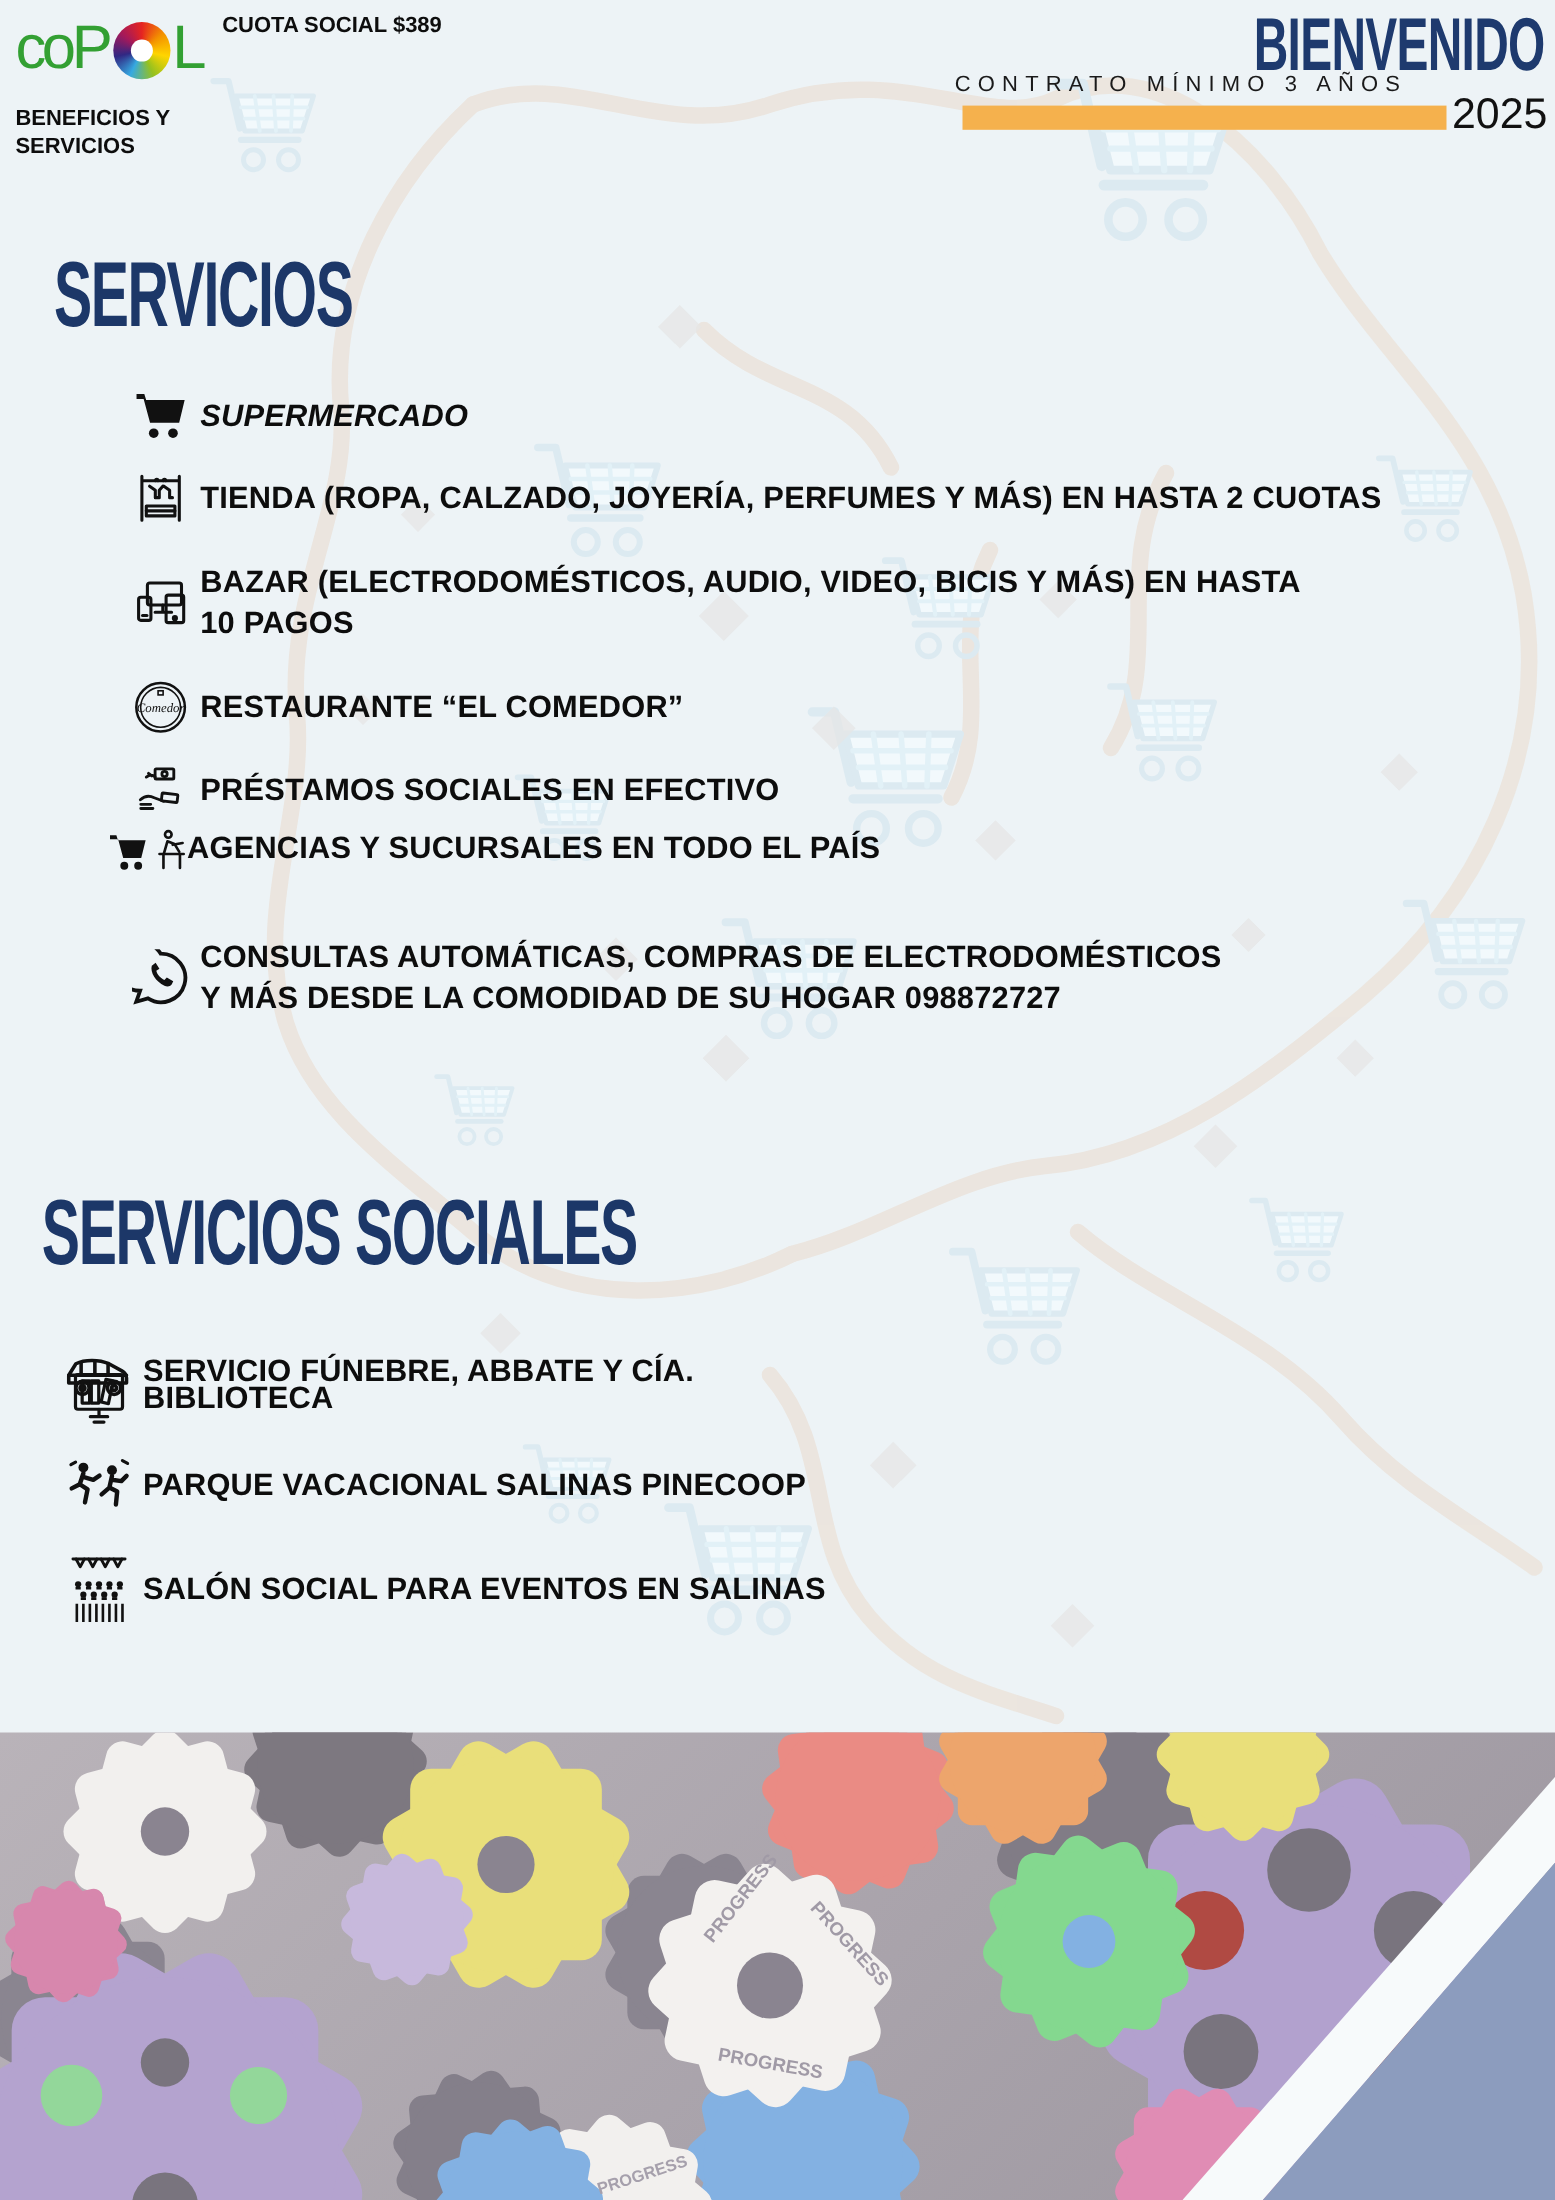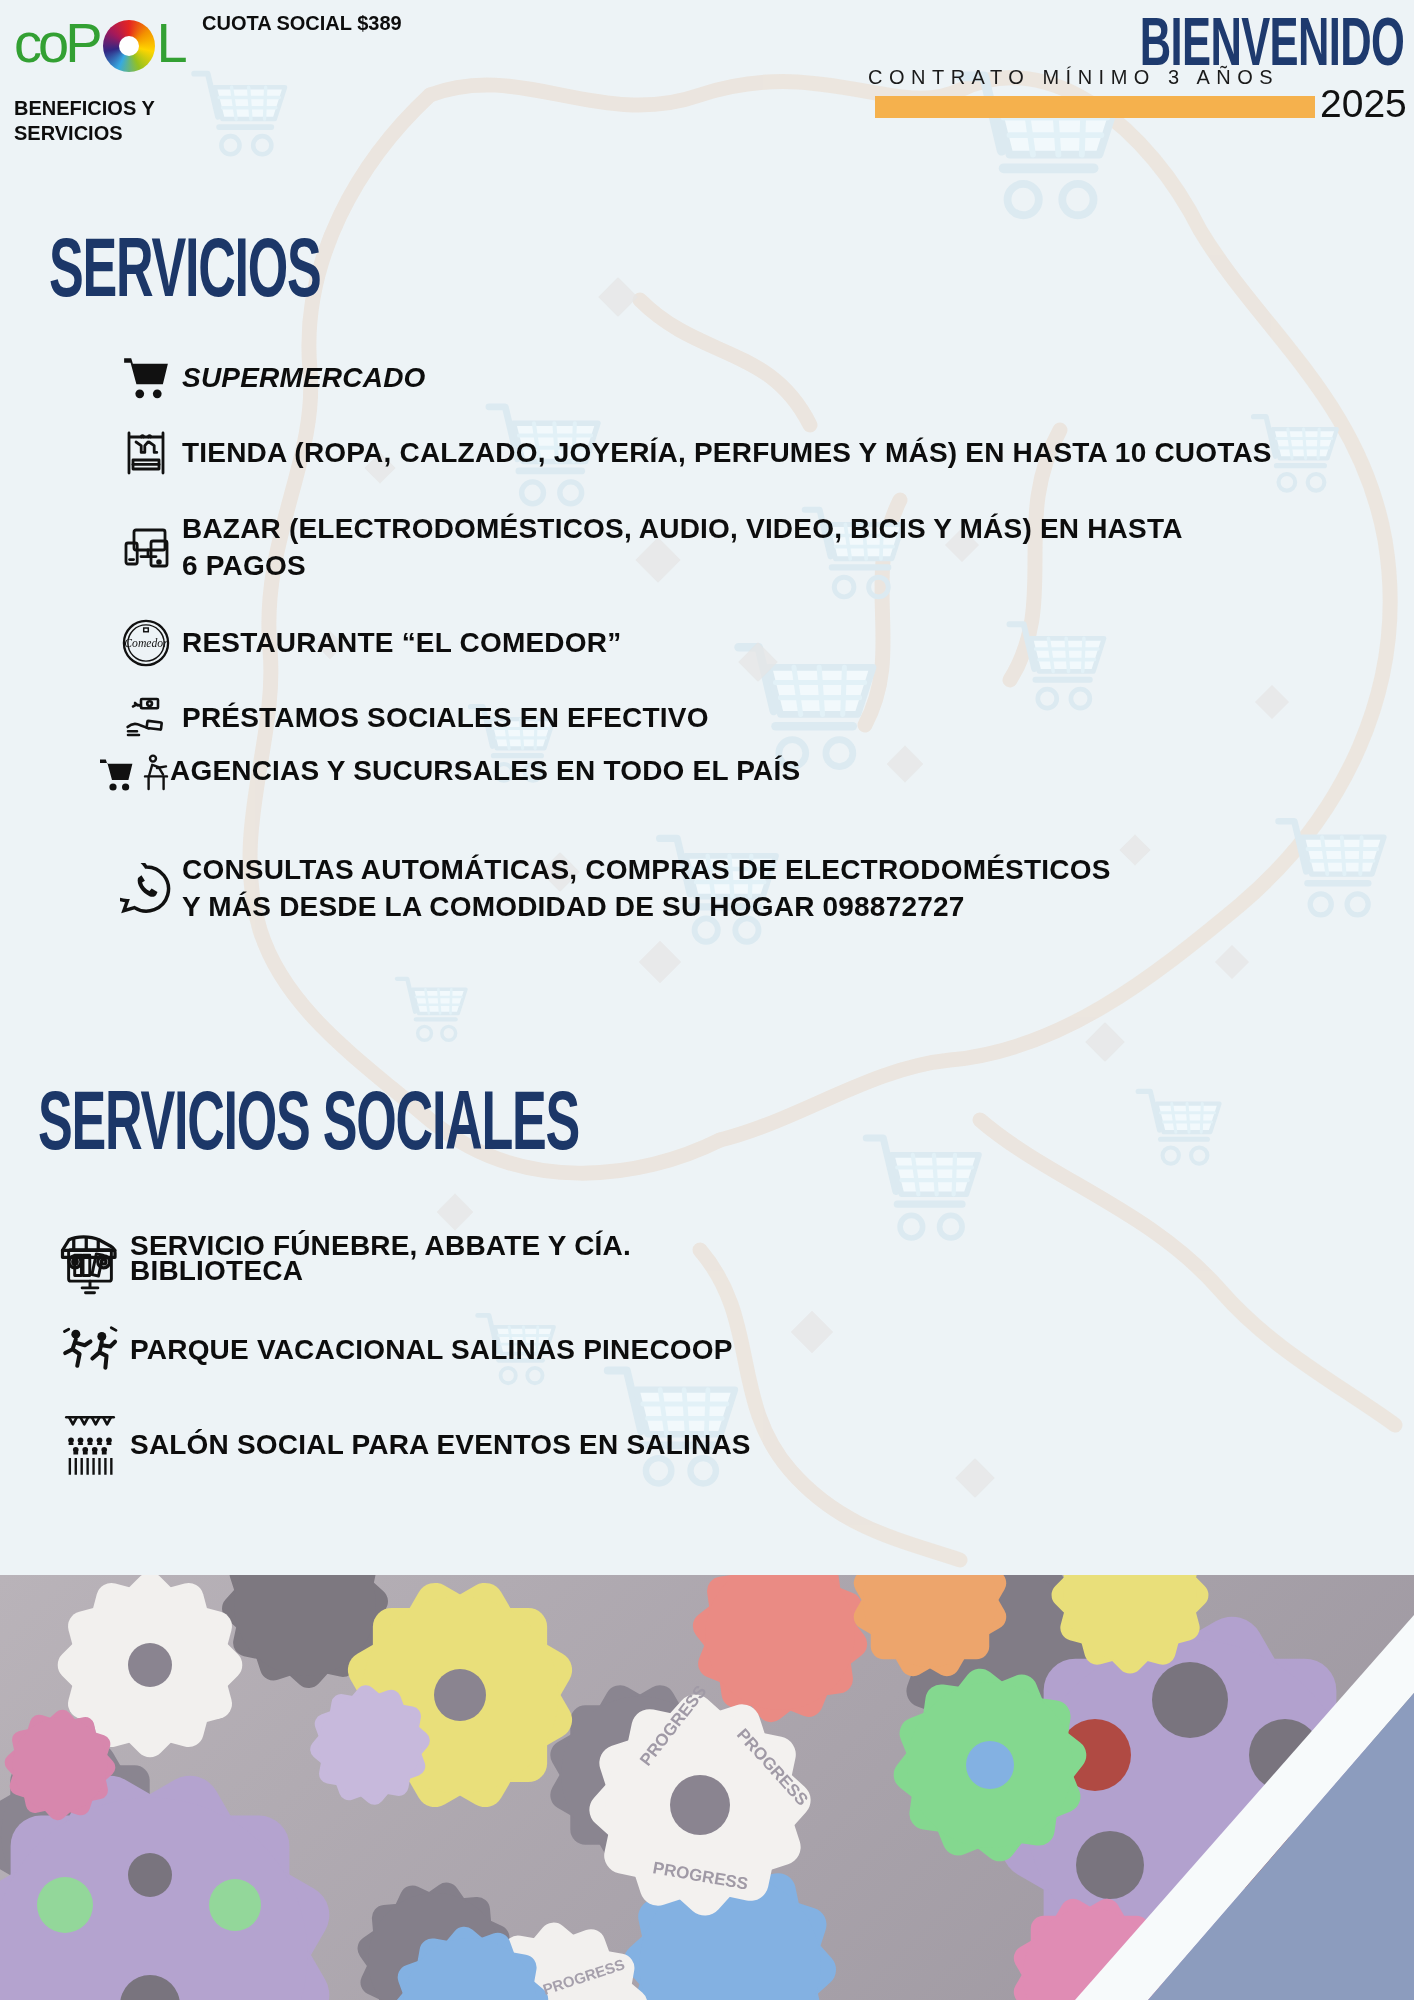--- a/index.html
+++ b/index.html
@@ -140,35 +140,35 @@
   <div class="item items-main" style="left:110px;top:424px;width:1220px;">
     <span class="icon">
       <svg width="48" height="48" viewBox="0 0 24 24" fill="none" stroke="#111" stroke-width="1.4" stroke-linecap="round" stroke-linejoin="round">
         <path d="M3.5 2v20M20.5 2v20M3.5 4h17"></path>
         <path d="M9.7 4c0-.9 1.1-.9 1.1 0M13.2 4c0-.9 1.1-.9 1.1 0"></path>
         <path d="M7 6.5l2.6 1.8v3.4h1.8V8.3L13 6.5M13.5 6.5l2.6 1.8v3.4h1.3"></path>
         <rect x="5.5" y="15.5" width="13" height="4.5"></rect>
         <path d="M5.5 17.7h13"></path>
       </svg>
     </span>
-    <span class="label">TIENDA (ROPA, CALZADO, JOYERÍA, PERFUMES Y MÁS) EN HASTA 10 CUOTAS</span>
+    <span class="label">TIENDA (ROPA, CALZADO, JOYERÍA, PERFUMES Y MÁS) EN HASTA 2 CUOTAS</span>
   </div>
 
   <div class="item items-main" style="left:110px;top:511px;width:1075px;">
     <span class="icon">
       <svg width="50" height="48" viewBox="0 0 24 24" fill="none" stroke="#111" stroke-width="1.4" stroke-linecap="round" stroke-linejoin="round">
         <rect x="6" y="3" width="15.5" height="10" rx="1"></rect>
         <path d="M13 13v3M9.5 16.3h7.5"></path>
         <rect x="2" y="9.5" width="5.6" height="10.5" rx="1"></rect>
         <path d="M3.8 17.8h2"></path>
         <rect x="14.5" y="8.5" width="8" height="12.5" rx="1"></rect>
         <circle cx="18.5" cy="19" r=".7"></circle>
       </svg>
     </span>
-    <span class="label">BAZAR (ELECTRODOMÉSTICOS, AUDIO, VIDEO, BICIS Y MÁS) EN HASTA 6 PAGOS</span>
+    <span class="label">BAZAR (ELECTRODOMÉSTICOS, AUDIO, VIDEO, BICIS Y MÁS) EN HASTA 10 PAGOS</span>
   </div>
 
   <div class="item items-main" style="left:110px;top:614px;width:1220px;">
     <span class="icon">
       <svg width="50" height="50" viewBox="0 0 24 24">
         <circle cx="12" cy="12" r="10.6" fill="none" stroke="#111" stroke-width="1.1"></circle>
         <circle cx="12" cy="12" r="8.7" fill="none" stroke="#111" stroke-width=".7"></circle>
         <rect x="10.9" y="4.8" width="2.2" height="1.8" fill="none" stroke="#111" stroke-width=".7"></rect>
         <text x="12" y="14" text-anchor="middle" font-family="Liberation Serif, serif" font-style="italic" font-size="5.6" fill="#111">Comedor</text>
       </svg>

